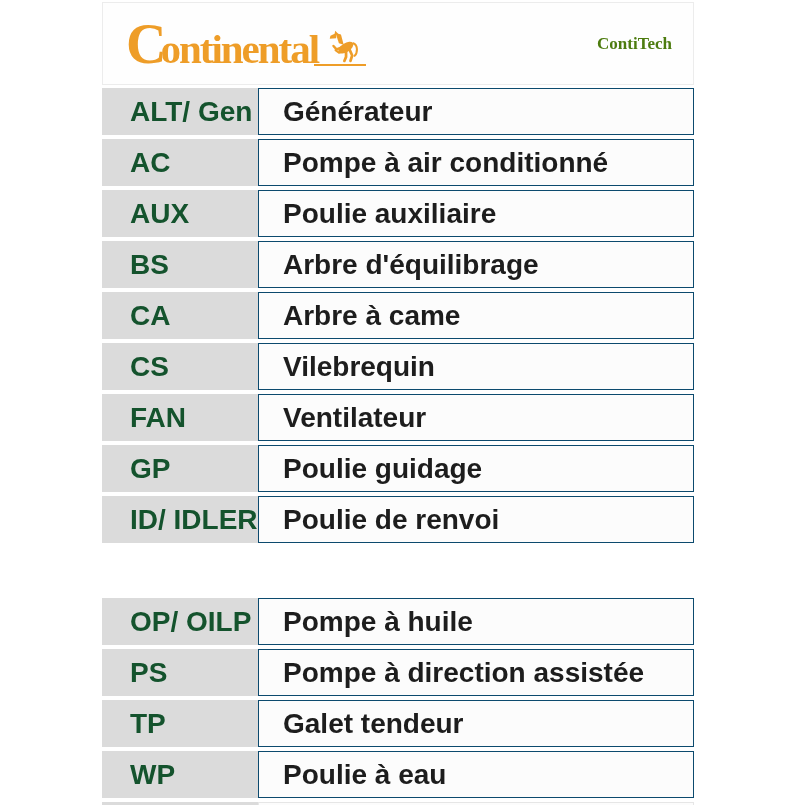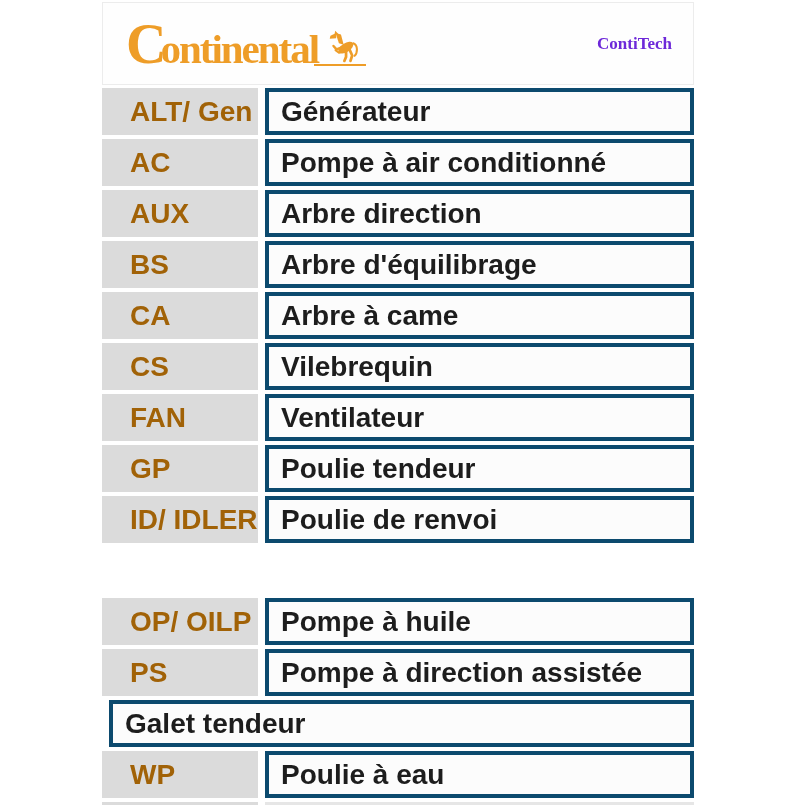--- a/index.html
+++ b/index.html
@@ -62,21 +62,21 @@
   }
   .horse-line {
     position: absolute;
     left: -6px;
     bottom: 6px;
     width: 52px;
     height: 2px;
     background: #ee9d28;
   }
   .contitech {
-    color: #6d28d9;
+    color: #4d7c0f;
     font-weight: bold;
     font-size: 17px;
     letter-spacing: 0px;
   }
   
   .legend {
     margin-top: 3px;
   }
   .row {
     display: flex;
@@ -85,32 +85,31 @@
   }
   .abbr {
     box-sizing: border-box;
     width: 156px;
     background: #dbdbdb;
     display: flex;
     align-items: center;
     padding-left: 28px;
     font-weight: bold;
     font-size: 28px;
-    color: #a16207;
+    color: #14532d;
     white-space: nowrap;
   }
   .desc {
     box-sizing: border-box;
     flex: 1;
-    margin-left: 7px;
     background: #fcfcfc;
-    border: 4px solid #0c4a6e;
+    border: 1px solid #0c4a6e;
     display: flex;
     align-items: center;
-    padding-left: 12px;
+    padding-left: 24px;
     font-weight: bold;
     font-size: 28px;
     color: #1d1d1d;
     white-space: nowrap;
   }
   .row.partial {
     height: 40px; 
   }
   .row.partial .desc {
     border-color: #e6e6e6;
@@ -150,21 +149,21 @@
     <div class="desc">Générateur</div>
   </div>
 
   <div class="row">
     <div class="abbr">AC</div>
     <div class="desc">Pompe à air conditionné</div>
   </div>
 
   <div class="row">
     <div class="abbr">AUX</div>
-    <div class="desc">Arbre direction</div>
+    <div class="desc">Poulie auxiliaire</div>
   </div>
 
   <div class="row">
     <div class="abbr">BS</div>
     <div class="desc">Arbre d'équilibrage</div>
   </div>
 
   <div class="row">
     <div class="abbr">CA</div>
     <div class="desc">Arbre à came</div>
@@ -175,21 +174,21 @@
     <div class="desc">Vilebrequin</div>
   </div>
 
   <div class="row">
     <div class="abbr">FAN</div>
     <div class="desc">Ventilateur</div>
   </div>
 
   <div class="row">
     <div class="abbr">GP</div>
-    <div class="desc">Poulie tendeur</div>
+    <div class="desc">Poulie guidage</div>
   </div>
 
   <div class="row">
     <div class="abbr">ID/ IDLER</div>
     <div class="desc">Poulie de renvoi</div>
   </div>
 
   <div class="row">
   </div>
 
@@ -197,20 +196,21 @@
     <div class="abbr">OP/ OILP</div>
     <div class="desc">Pompe à huile</div>
   </div>
 
   <div class="row">
     <div class="abbr">PS</div>
     <div class="desc">Pompe à direction assistée</div>
   </div>
 
   <div class="row">
+    <div class="abbr">TP</div>
     <div class="desc">Galet tendeur</div>
   </div>
 
   <div class="row">
     <div class="abbr">WP</div>
     <div class="desc">Poulie à eau</div>
   </div>
 
   <div class="row partial">
     <div class="abbr"></div>

